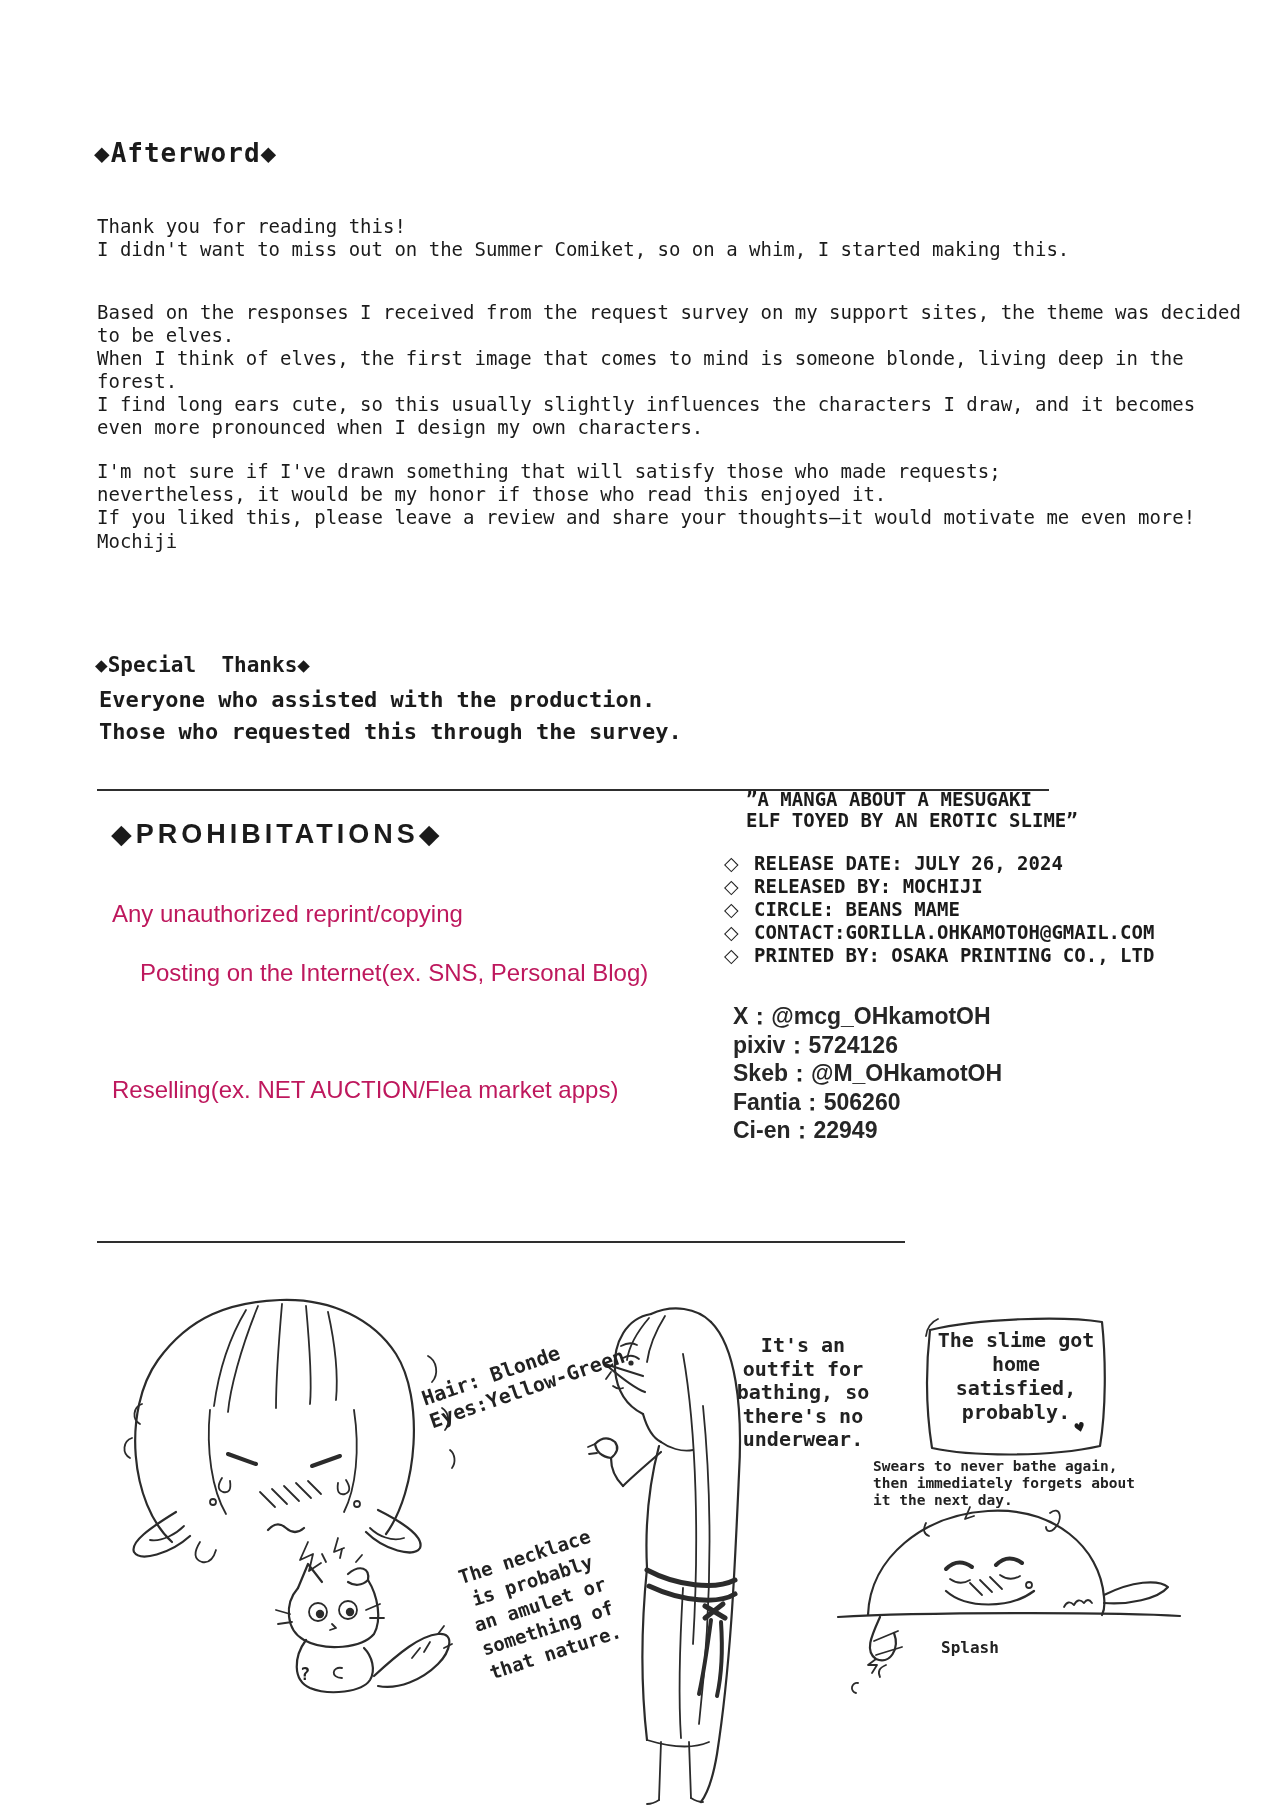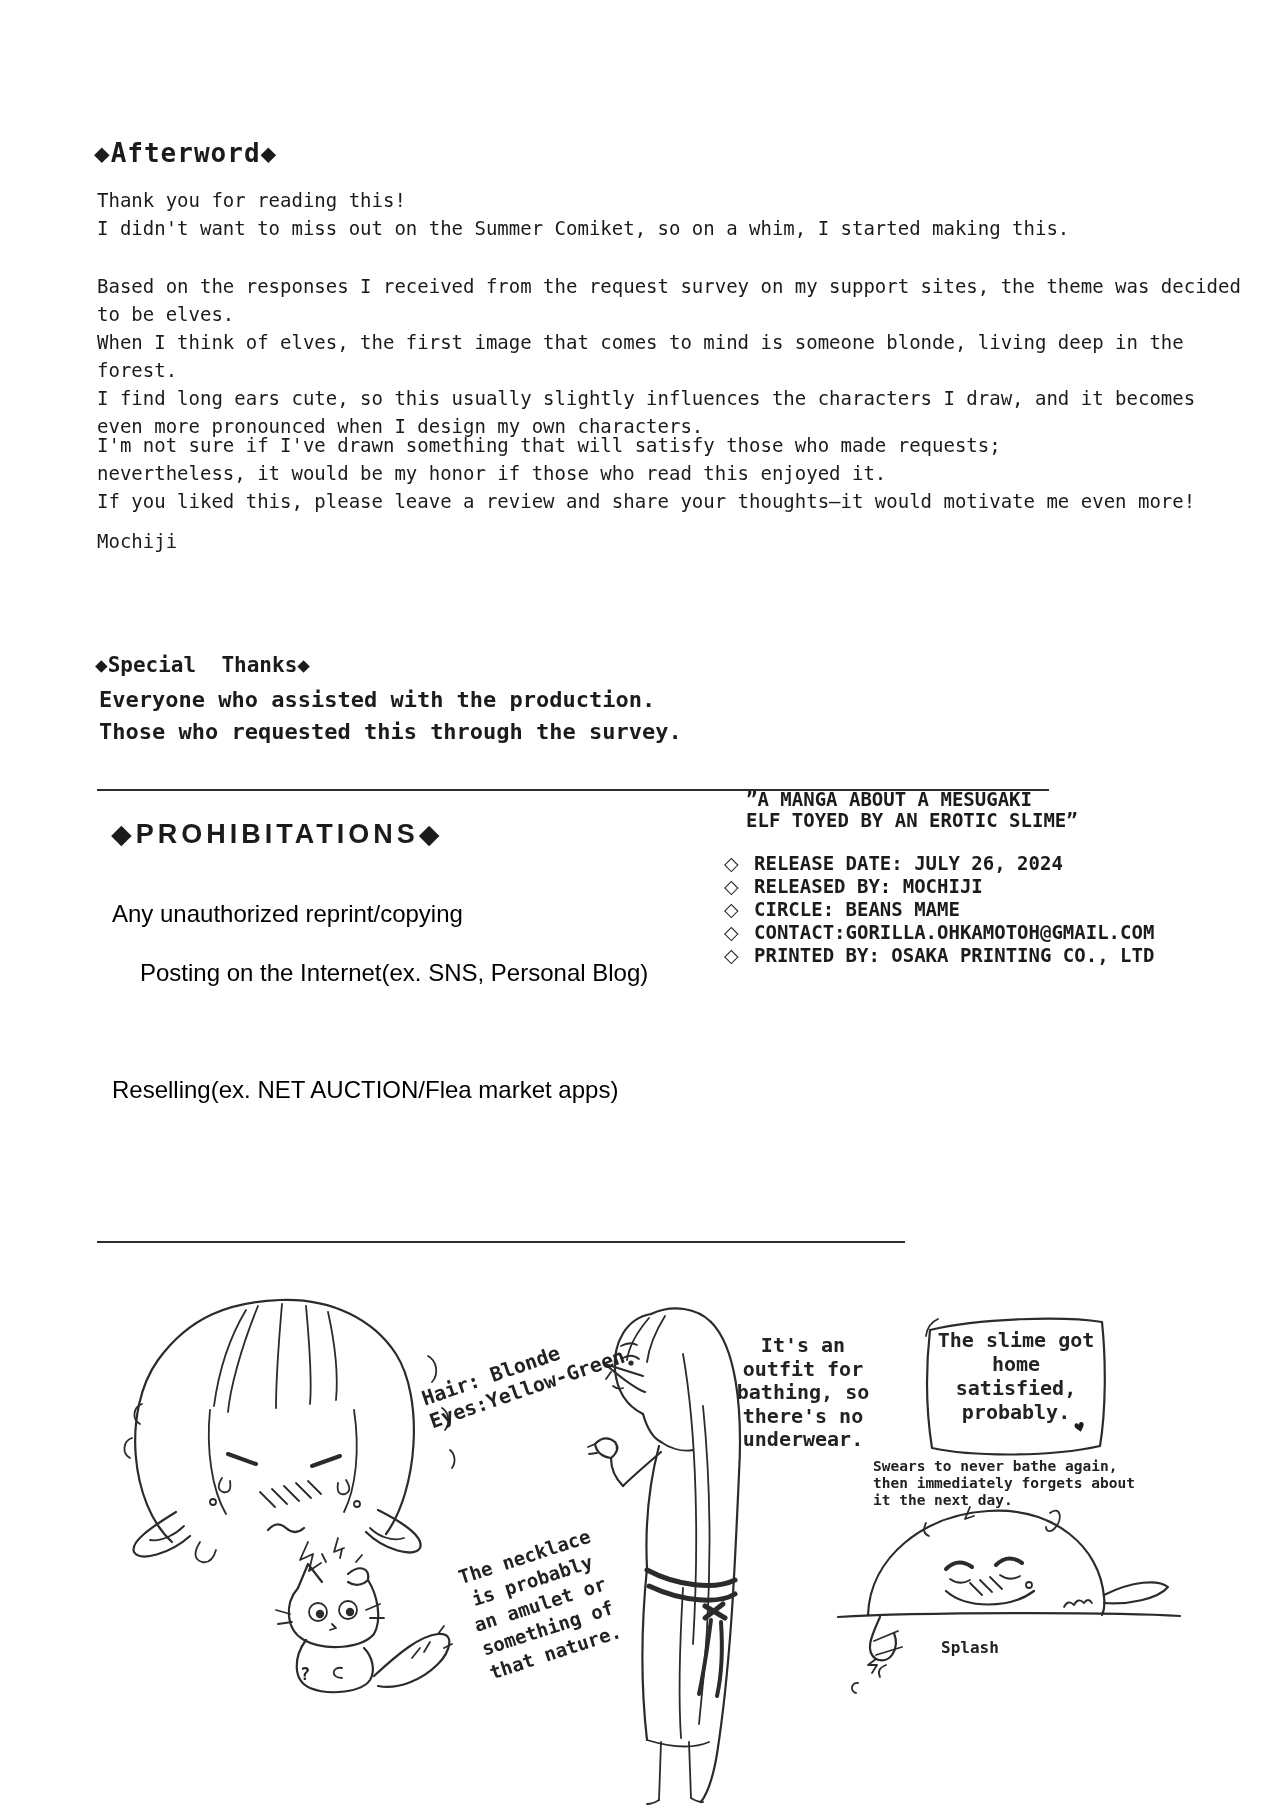--- a/index.html
+++ b/index.html
@@ -8,35 +8,35 @@
     background:#ffffff;overflow:hidden;color:#1b1b1b;
   }
   .abs{position:absolute;}
   .mono{font-family:"DejaVu Sans Mono","DejaVu Sans",monospace;}
   .sans{font-family:"Liberation Sans","DejaVu Sans",sans-serif;}
   .pre{white-space:pre-line;}
   .prespace{white-space:pre;}
   .center{text-align:center;}
 
   .aw-heading{left:94px;top:138px;font-size:26px;font-weight:bold;letter-spacing:1px;}
-  .aw-body{font-size:19px;line-height:28px;letter-spacing:0;}
+  .aw-body{font-size:19px;line-height:23px;letter-spacing:0;margin-top:29px;}
   .p1{left:97px;top:186px;}
   .p2{left:97px;top:272px;}
   .p3{left:97px;top:431px;}
   .sig{left:97px;top:530px;font-size:19px;}
 
   .st-heading{left:95px;top:653px;font-size:21px;font-weight:bold;}
   .st-body{left:99px;top:684px;font-size:22px;line-height:31.5px;font-weight:bold;}
 
   .hr{background:#2e2e2e;height:2px;}
   .hr1{left:97px;top:789px;width:952px;}
   .hr2{left:97px;top:1241px;width:808px;}
 
   .proh-heading{left:111px;top:818px;font-size:27px;font-weight:bold;letter-spacing:4px;text-align:center;}
-  .proh-item{left:112px;font-size:24px;color:#000000;}
+  .proh-item{left:112px;font-size:24px;color:#be185d;}
   .pi0{top:900px;} .pi1{top:959px;margin-left:28px;} .pi2{top:1076px;}
   .discard{left:112px;top:1162px;font-size:24px;line-height:32px;color:#222;}
 
   .colo-title{left:746px;top:789px;font-size:19px;font-weight:bold;line-height:21px;}
   .colo-list{left:724px;top:851px;display:flex;flex-direction:column;}
   .c-row{display:flex;align-items:center;height:23px;}
   .dbullet{font-family:"DejaVu Sans",sans-serif;font-size:19px;width:30px;display:inline-block;}
   .c-label{font-size:19px;font-weight:bold;}
   .socials{left:733px;top:1002px;display:flex;flex-direction:column;}
   .soc-line{font-size:23px;font-weight:600;line-height:28.6px;color:#262626;}
@@ -114,20 +114,27 @@
     <div class="c-row">
       <span class="dbullet">◇</span>
       <span class="mono c-label">CONTACT:GORILLA.OHKAMOTOH@GMAIL.COM</span>
     </div>
     <div class="c-row">
       <span class="dbullet">◇</span>
       <span class="mono c-label">PRINTED BY: OSAKA PRINTING CO., LTD</span>
     </div>
   </div>
 
+  <div class="abs sans socials">
+    <span class="soc-line">X：@mcg_OHkamotOH</span>
+    <span class="soc-line">pixiv：5724126</span>
+    <span class="soc-line">Skeb：@M_OHkamotOH</span>
+    <span class="soc-line">Fantia：506260</span>
+    <span class="soc-line">Ci-en：22949</span>
+  </div>
 
   <svg class="sketch" style="left:112px;top:1292px" width="340" height="300" viewBox="0 0 340 300">
     <path d="M60,250 C18,212 10,118 46,68 C78,24 118,10 168,8 C220,6 262,28 284,62 C312,106 306,198 274,242"></path>
     <path class="thin" d="M146,14 C128,58 118,98 116,120"></path>
     <path class="thin" d="M170,12 C166,58 164,94 164,116"></path>
     <path class="thin" d="M194,14 C198,58 200,90 198,112"></path>
     <path class="thin" d="M134,18 C116,48 106,84 102,114"></path>
     <path class="thin" d="M216,20 C224,56 226,86 224,108"></path>
     <path class="thin" d="M98,118 C94,158 100,198 114,222"></path>
     <path class="thin" d="M242,118 C248,158 244,196 232,220"></path>

